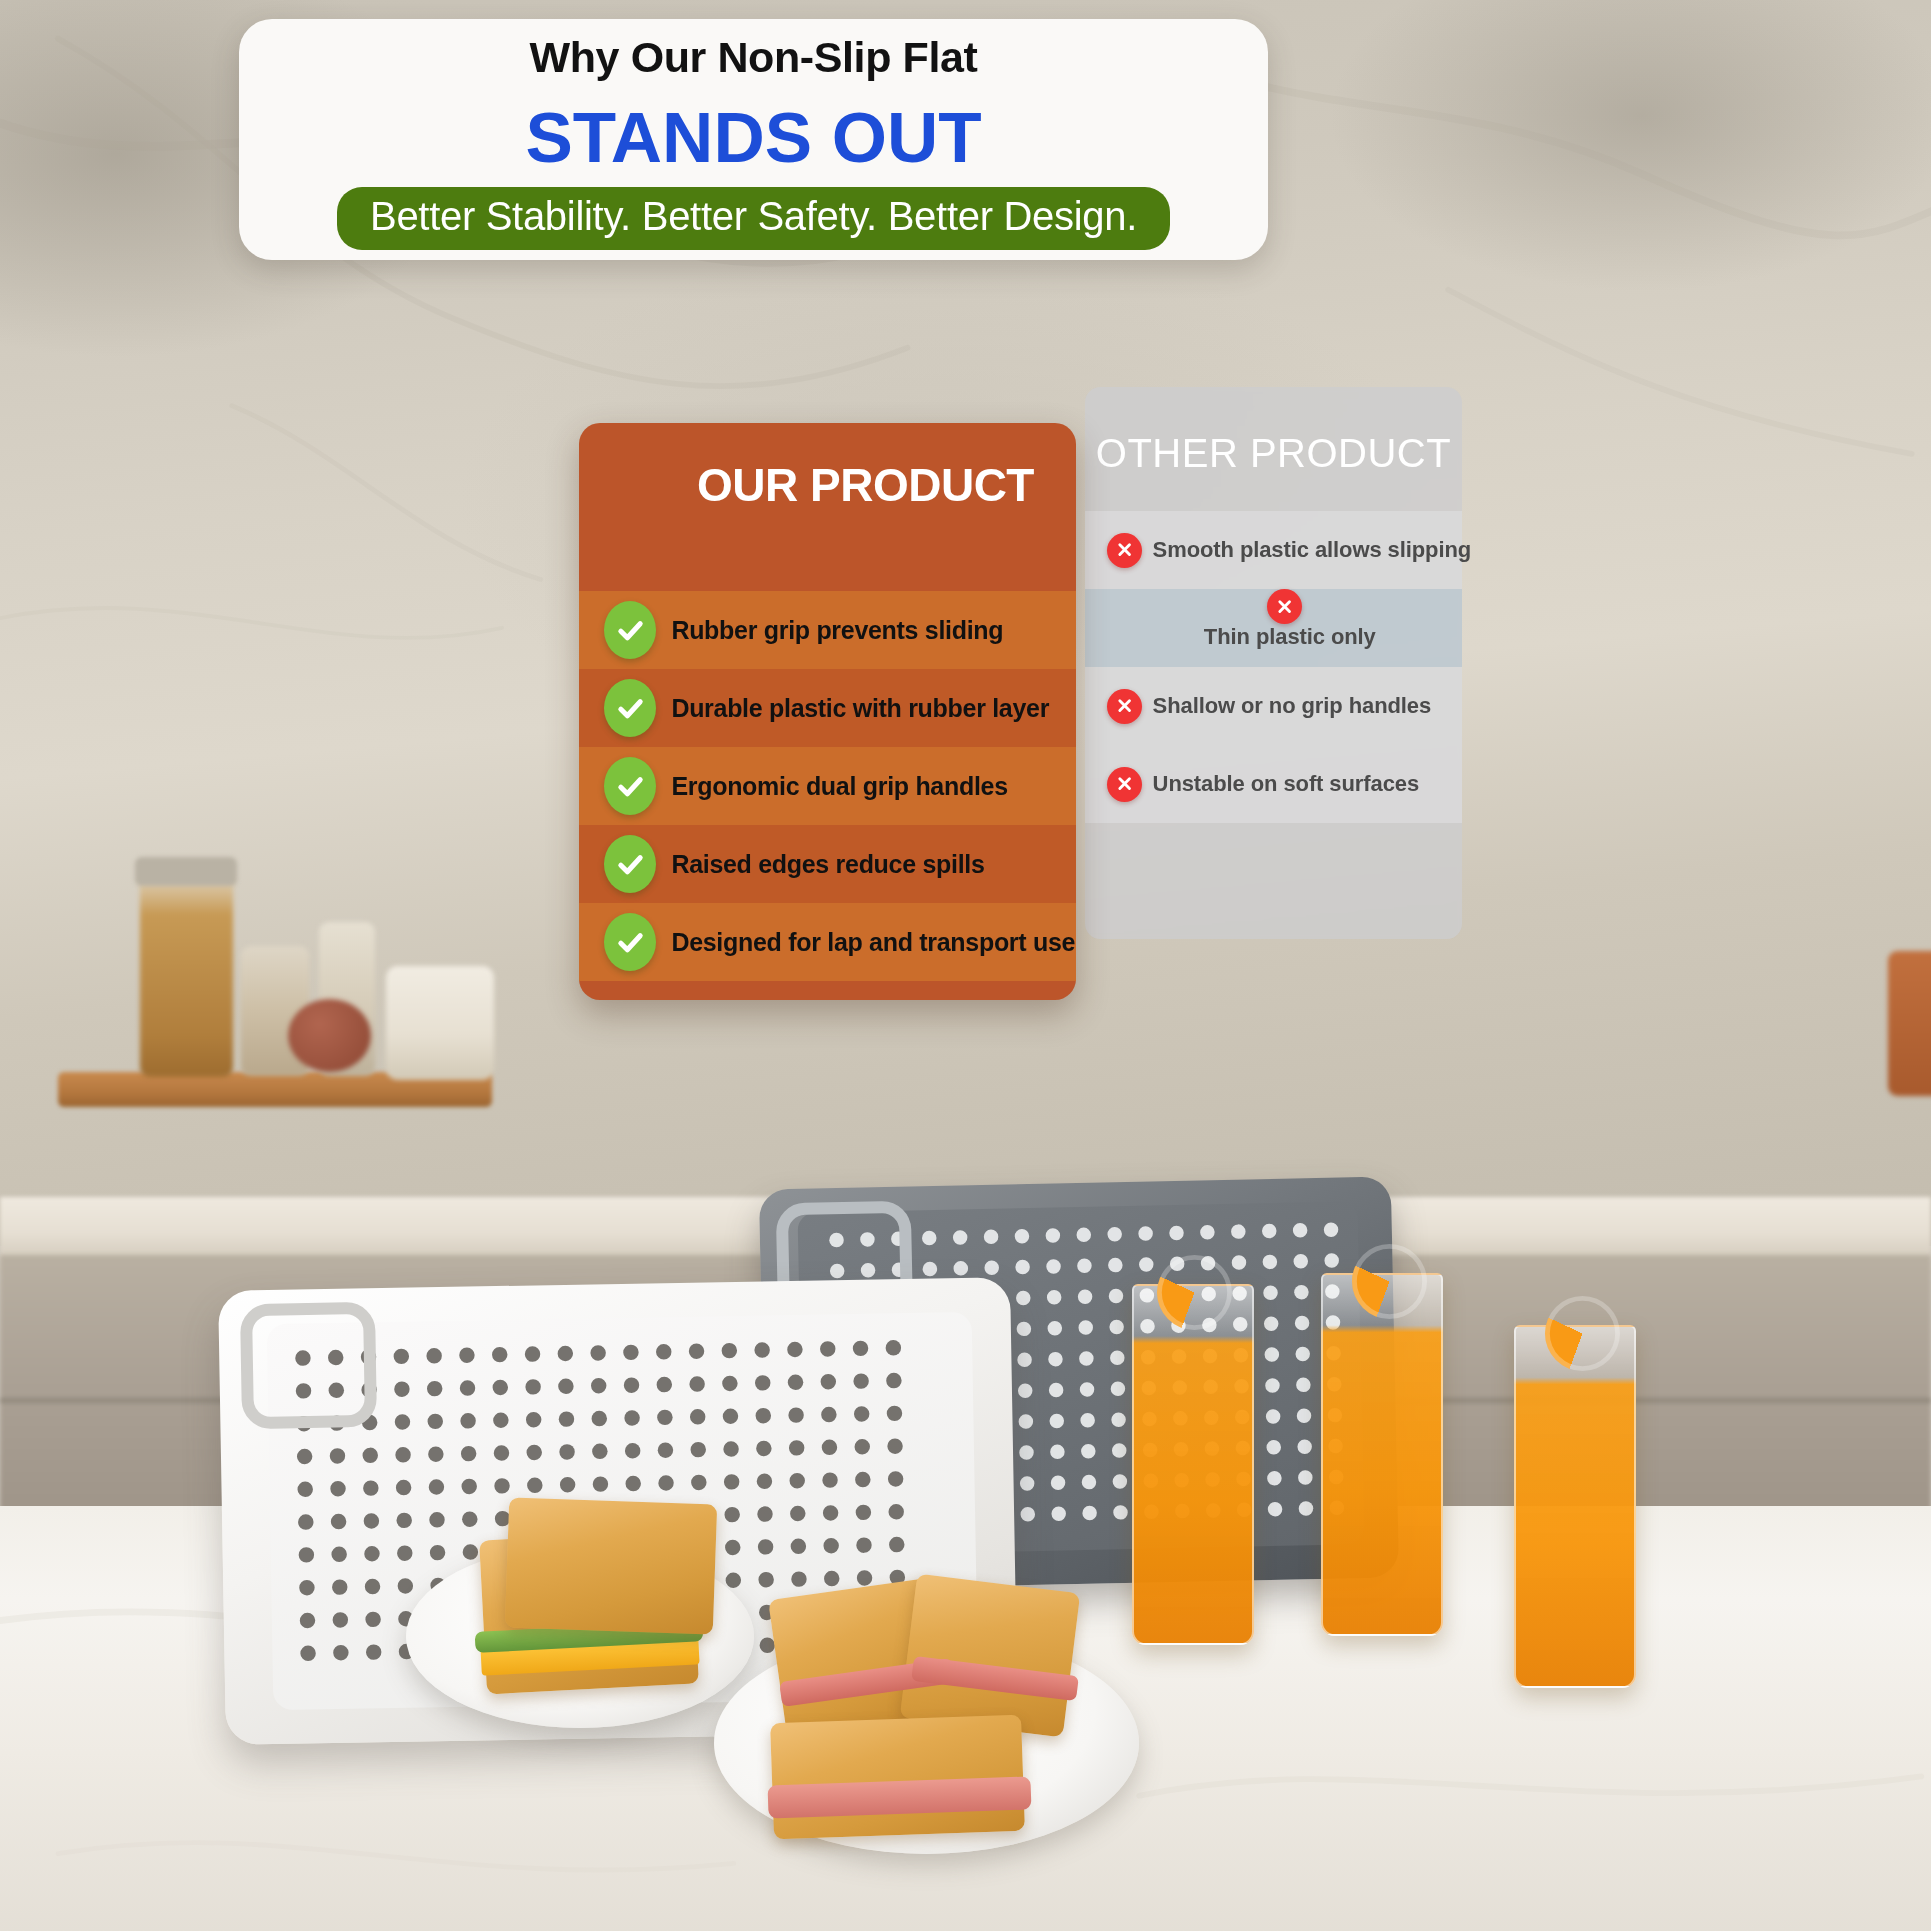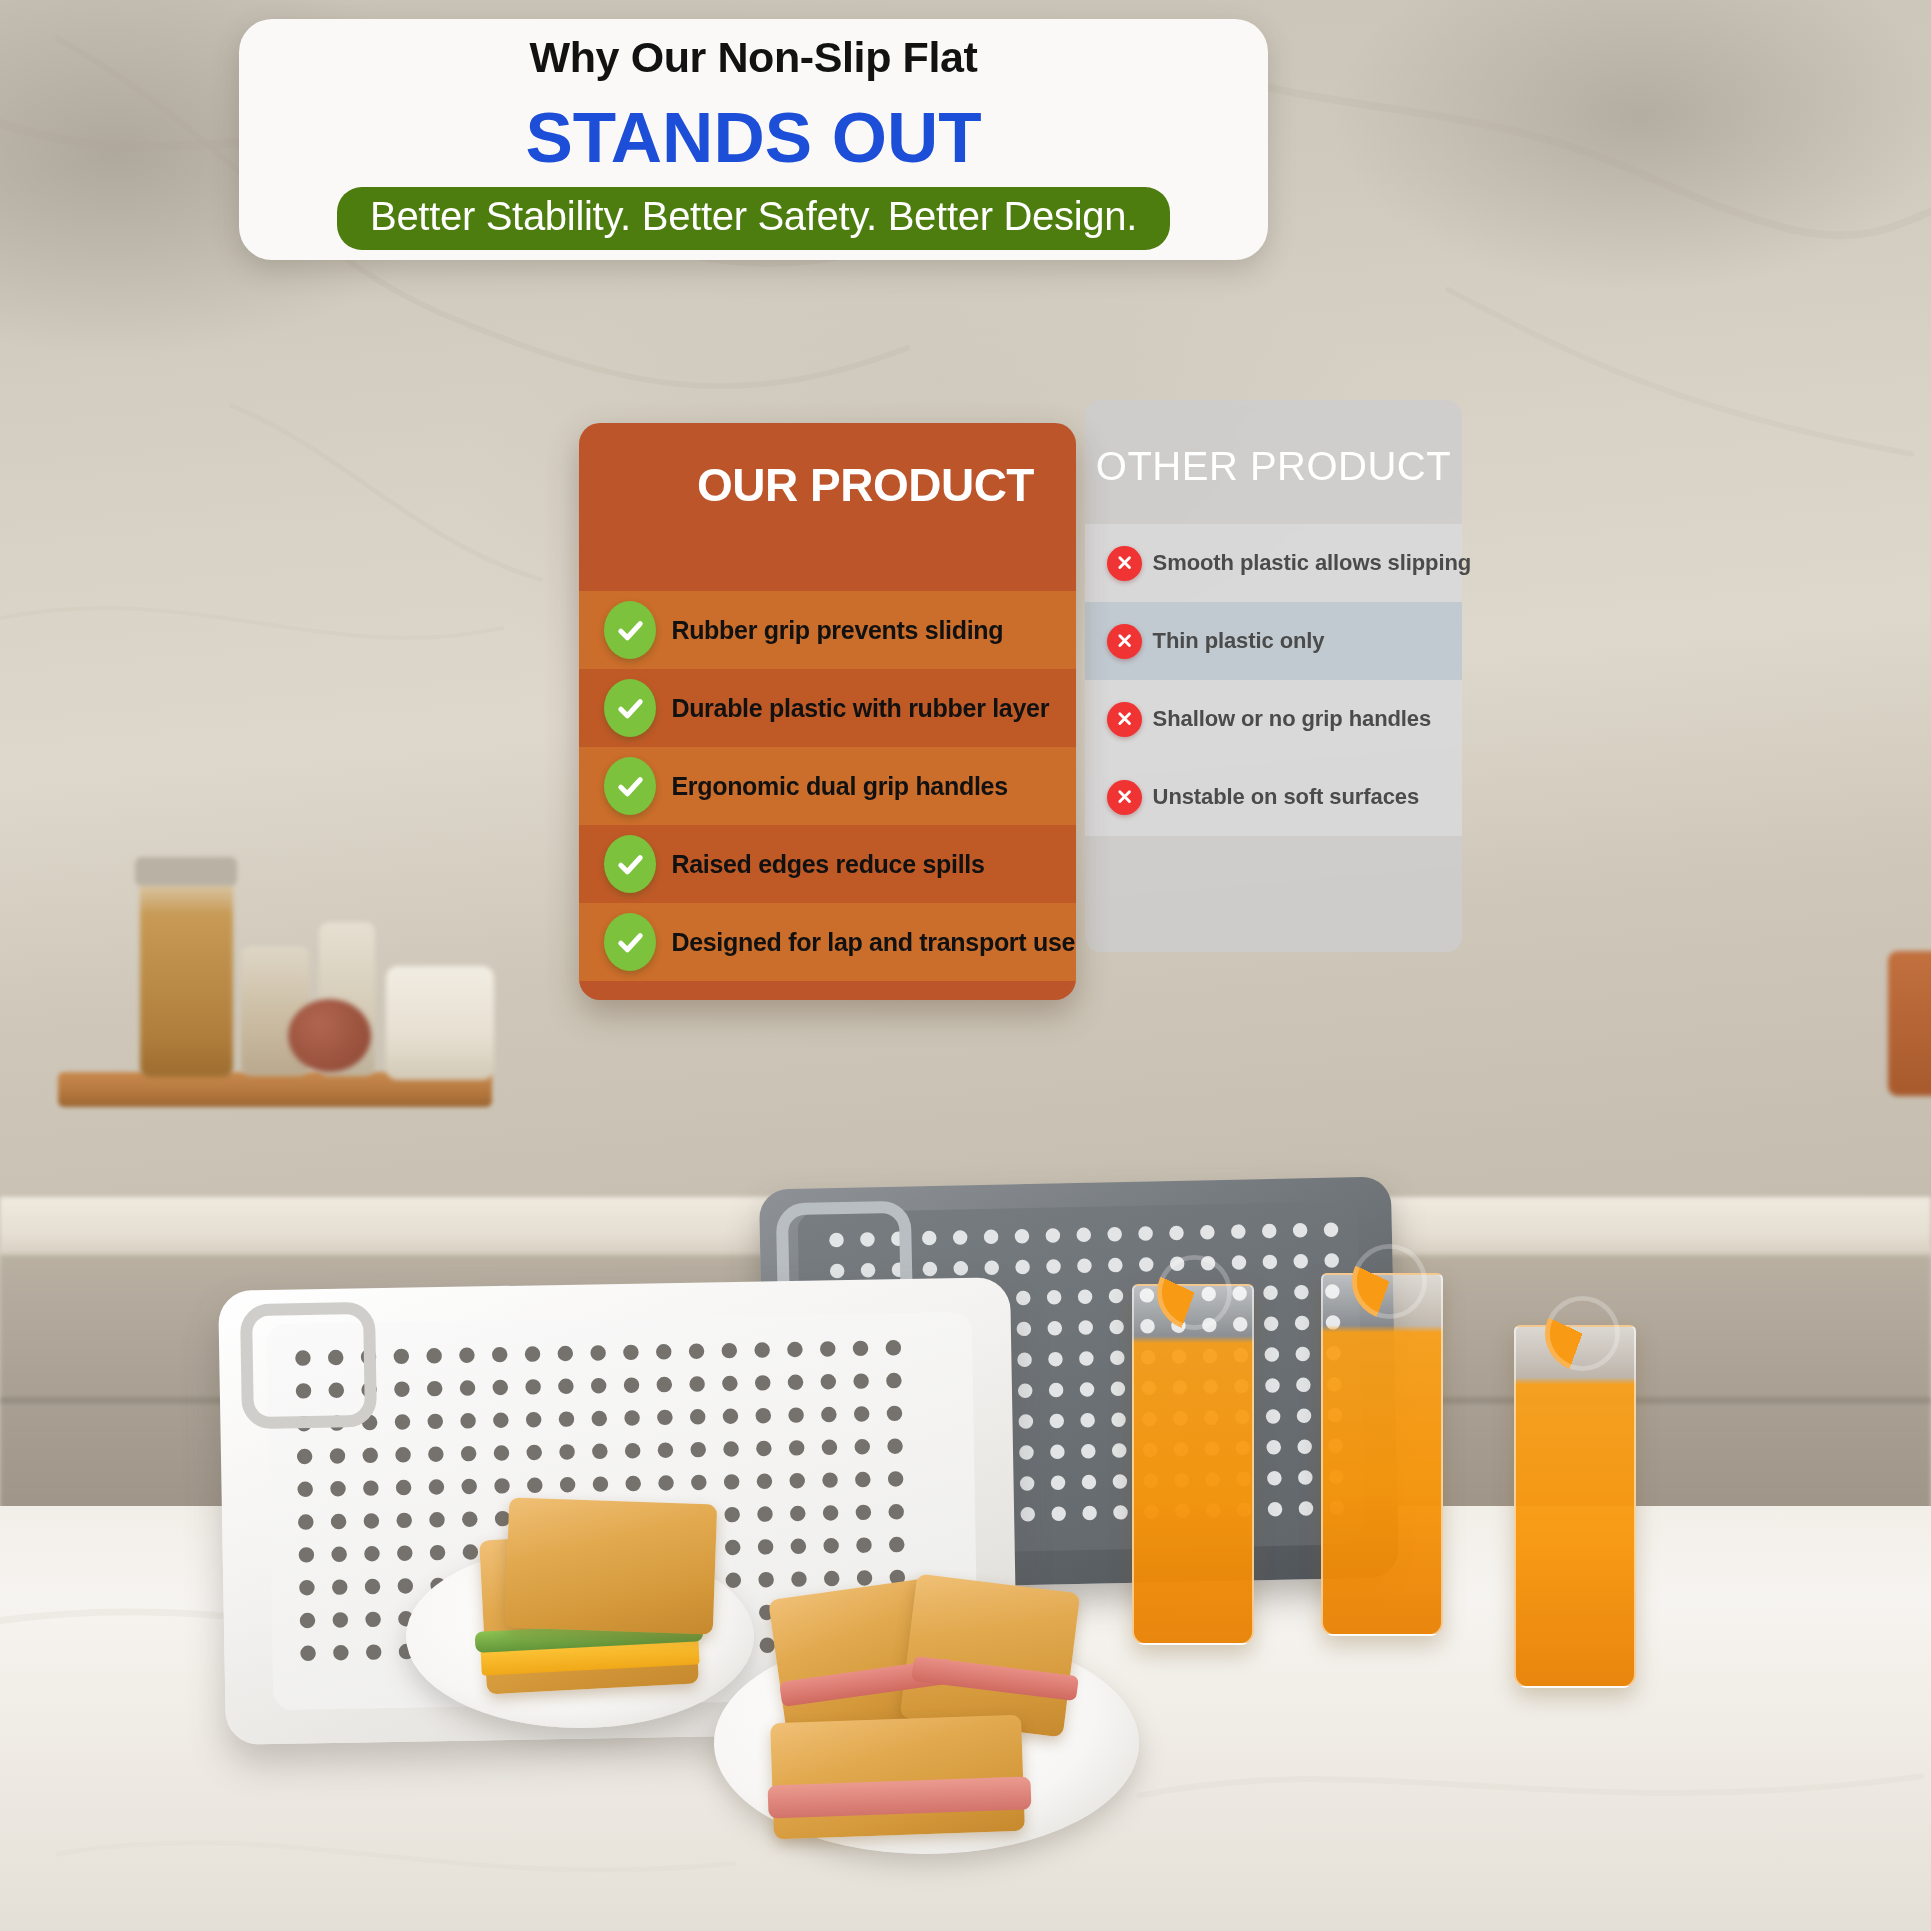--- a/index.html
+++ b/index.html
@@ -79,28 +79,28 @@
     display:flex;flex-direction:column;align-items:center;justify-content:flex-start;padding-top:13.5px;box-sizing:border-box;}
   .h-kicker{font-size:43px;font-weight:700;color:#121212;letter-spacing:-0.4px;line-height:1.12;
     font-family:"Liberation Sans",sans-serif;}
   .h-main{font-size:71px;font-weight:700;color:#1d4ed8;letter-spacing:0px;line-height:1.06;margin-top:19px;
     font-family:"Liberation Sans",sans-serif;}
   .h-pill{margin-top:11.6px;background:#4d7c0f;border-radius:25px;padding:7.7px 33px 10.6px;
     font-size:40px;font-weight:400;color:#ffffff;letter-spacing:-0.3px;white-space:nowrap;
     font-family:"Liberation Sans",sans-serif;}
 
   
-  .card-other{position:absolute;left:1085px;top:400px;width:377px;height:552px;
+  .card-other{position:absolute;left:1085px;top:387px;width:377px;height:552px;
     background:rgba(205,205,206,.82);border-radius:15.4px;backdrop-filter:blur(1.9px);}
   .other-title{position:absolute;left:0;top:44px;width:377px;text-align:center;
     font-size:40px;font-weight:400;color:#ffffff;letter-spacing:0.5px;font-family:"Liberation Sans",sans-serif;}
   .other-rows{position:absolute;left:0;top:124px;width:377px;}
   .o-row{display:flex;align-items:center;height:78px;padding-left:22px;box-sizing:border-box;}
   .o-row.a{background:rgba(219,219,220,.78);}
-  .o-row.b{background:rgba(185,199,210,.70);}
+  .o-row.b{background:rgba(185,199,210,.70);flex-direction:column;}
   .o-text{font-size:22px;font-weight:700;color:#4b4b4b;margin-left:10.6px;letter-spacing:-0.1px;
     font-family:"Liberation Sans",sans-serif;white-space:nowrap;}
 
   .card-our{position:absolute;left:579px;top:423px;width:497px;height:577px;
     background:#bc552a;border-radius:21px;box-shadow:0 13.5px 33px rgba(70,40,20,.3);}
   .our-title{position:absolute;left:0;top:35px;width:573px;text-align:center;
     font-size:46px;font-weight:700;color:#ffffff;letter-spacing:-0.5px;font-family:"Liberation Sans",sans-serif;}
   .our-rows{position:absolute;left:0;top:126px;width:497px;margin-top:42px;}
   .p-row{display:flex;align-items:center;height:78px;padding-left:54px;box-sizing:border-box;}
   .p-row.a{background:#cb6d2b;}

